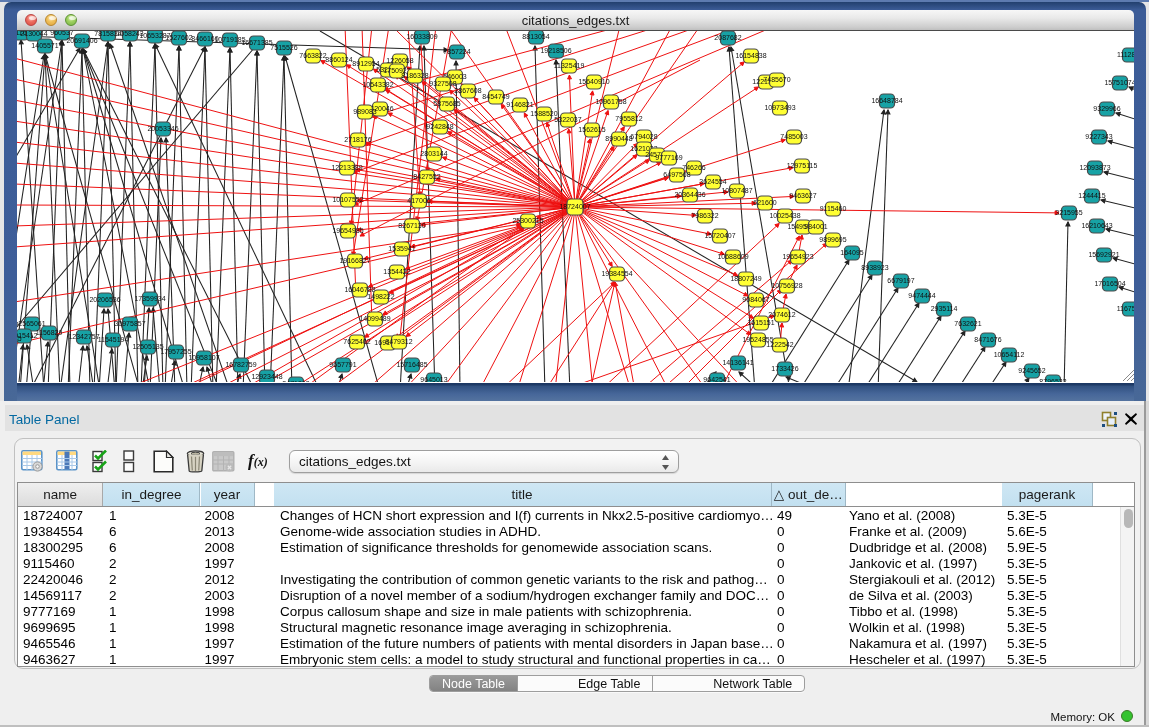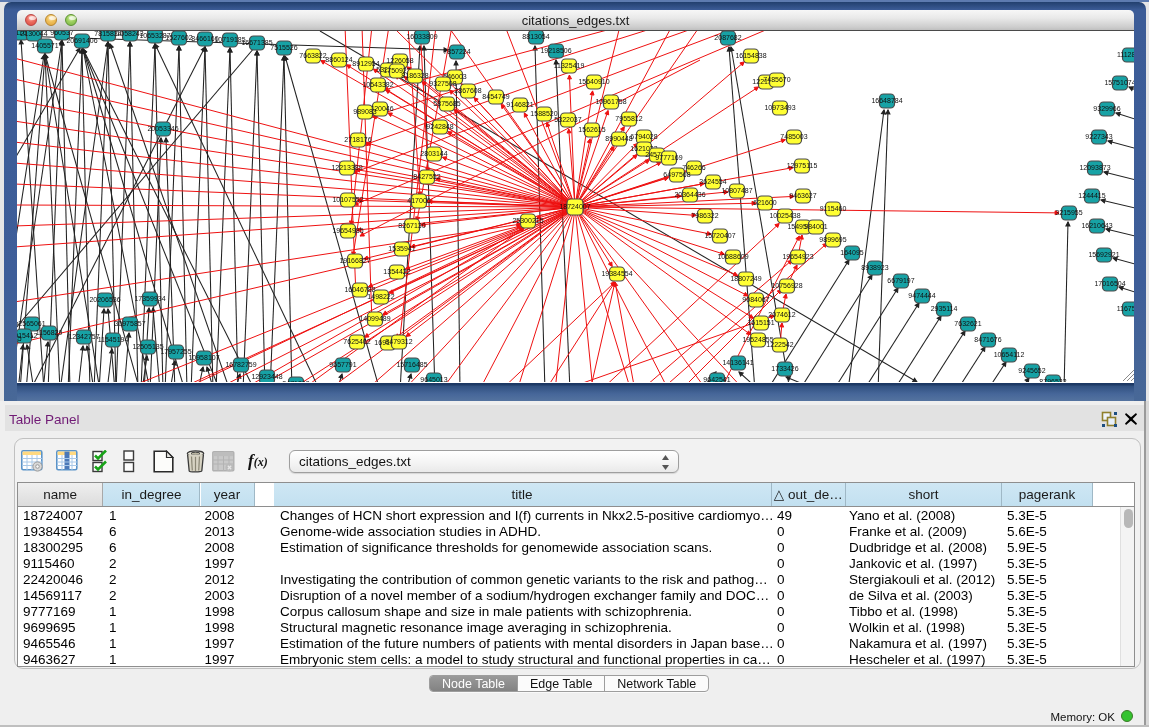--- a/index.html
+++ b/index.html
@@ -24,21 +24,21 @@
   #tl-yel { left:45px; background:radial-gradient(circle at 50% 30%, #ffeec2 0%, #f0c05a 45%, #dfa43c 100%); border:1px solid #b8862f; }
   #tl-grn { left:65px; background:radial-gradient(circle at 50% 30%, #dff5c0 0%, #9ed05e 45%, #77b246 100%); border:1px solid #5d9334; }
   #canvas { position:absolute; left:17px; top:31px; width:1117px; height:352px; background:#ffffff;
      overflow:hidden; }
   #bottomband { position:absolute; left:17px; top:383px; width:1117px; height:18px;
      background:linear-gradient(180deg,#1c3864 0px,#1e3a66 2px,#30507f 3px,#466699 60%,#54739f 100%); }
 
   
   #panel { position:absolute; left:0; top:401px; width:1149px; height:326px; background:#efefef; }
   #phead { position:absolute; left:5px; top:4px; width:1139px; height:26px; background:#e2e2e2; }
-  #phead .t { position:absolute; left:4px; top:7px; font-size:13.5px; color:#701a75; }
+  #phead .t { position:absolute; left:4px; top:7px; font-size:13.5px; color:#0369a1; }
   #card { position:absolute; left:14px; top:37px; width:1127px; height:231px; background:#f2f2f2;
      border:1px solid #c0c0c0; border-radius:9px; }
   #dropdown { position:absolute; left:289px; top:49px; width:390px; height:23px;
      background:linear-gradient(180deg,#ffffff 0%,#f3f3f3 60%,#e9e9e9 100%);
      border:1px solid #9e9e9e; border-radius:6px; box-shadow:0 1px 1px rgba(0,0,0,0.12);}
   #dropdown .txt { position:absolute; left:9px; top:3px; font-size:13.5px; color:#111; }
 
   
   #tbl { position:absolute; left:17px; top:81px; width:1118px; height:185px; background:#ffffff;
      border:1px solid #8e8e8e; }
@@ -50,21 +50,21 @@
   .row span { position:absolute; top:0; white-space:nowrap; }
   .row span.ti { width:494px; overflow:hidden; text-overflow:ellipsis; }
   .row span.sh { width:168px; overflow:hidden; }
   
   #sbar { position:absolute; left:1102px; top:24px; width:14px; height:159px; background:#f4f4f4; border-left:1px solid #e0e0e0; }
   #sthumb { position:absolute; left:2.5px; top:2px; width:9px; height:19px; background:#b8b8b8; border-radius:5px; }
 
   
   #tabs { position:absolute; left:429px; top:274px; height:17px; display:flex;
      border:1px solid #9d9d9d; border-radius:4px; overflow:hidden; background:#fbfbfb;
-     box-shadow:0 1px 0 rgba(255,255,255,.6);}
+     box-shadow:0 1px 0 rgba(255,255,255,.6);gap:48px;}
   .tab { font-size:12.5px; line-height:16px; padding:0 12px; color:#111; border-right:1px solid #9d9d9d; }
   .tab.sel { background:linear-gradient(180deg,#9a9a9a,#828282); color:#fff; }
   .tab:last-child { border-right:none; }
 
   #memy { position:absolute; right:34px; top:310px; font-size:11.5px; color:#111;text-align:right; }
   #memdot { position:absolute; left:1121px; top:309px; width:12px; height:12px; border-radius:50%;
      background:#35c32f; border:1px solid #3c7a28; }
 
   #rightrail { position:absolute; left:1144px; top:0px; width:5px; height:326px; background:#d9d9d9; border-left:2px solid #9a9a9a; }
   #botline { position:absolute; left:0; top:324px; width:1149px; height:2px; background:#bfbfbf; }
@@ -894,21 +894,20 @@
       <path d="M4.5 15 L8 10 L1 10 Z" fill="#555"></path>
     </svg>
   </div>
   <div id="tbl">
     <div id="thdr">
         <div class="hc first" style="left:0px;width:85.4px">name</div>
         <div class="hc" style="left:85.4px;width:97.1px">in_degree</div>
         <div class="hc" style="left:182.5px;width:54px">year</div>
         <div class="hc" style="left:255.5px;width:498.1px">title</div>
         <div class="hc" style="left:753.6px;width:74.4px">△ out_de…</div>
-        <div class="hc" style="left:828.0px;width:156.0px">short</div>
         <div class="hc" style="left:984.0px;width:91.0px">pagerank</div>
       </div>
     <div class="row" style="top:25px">
         <span class="" style="left:5px">18724007</span>
         <span class="" style="left:91px">1</span>
         <span class="" style="left:186.5px">2008</span>
         <span class="ti" style="left:262px">Changes of HCN short expression and I(f) currents in Nkx2.5-positive cardiomyoc…</span>
         <span class="" style="left:759px">49</span>
         <span class="sh" style="left:831px">Yano et al. (2008)</span>
         <span class="" style="left:989px">5.3E-5</span>

